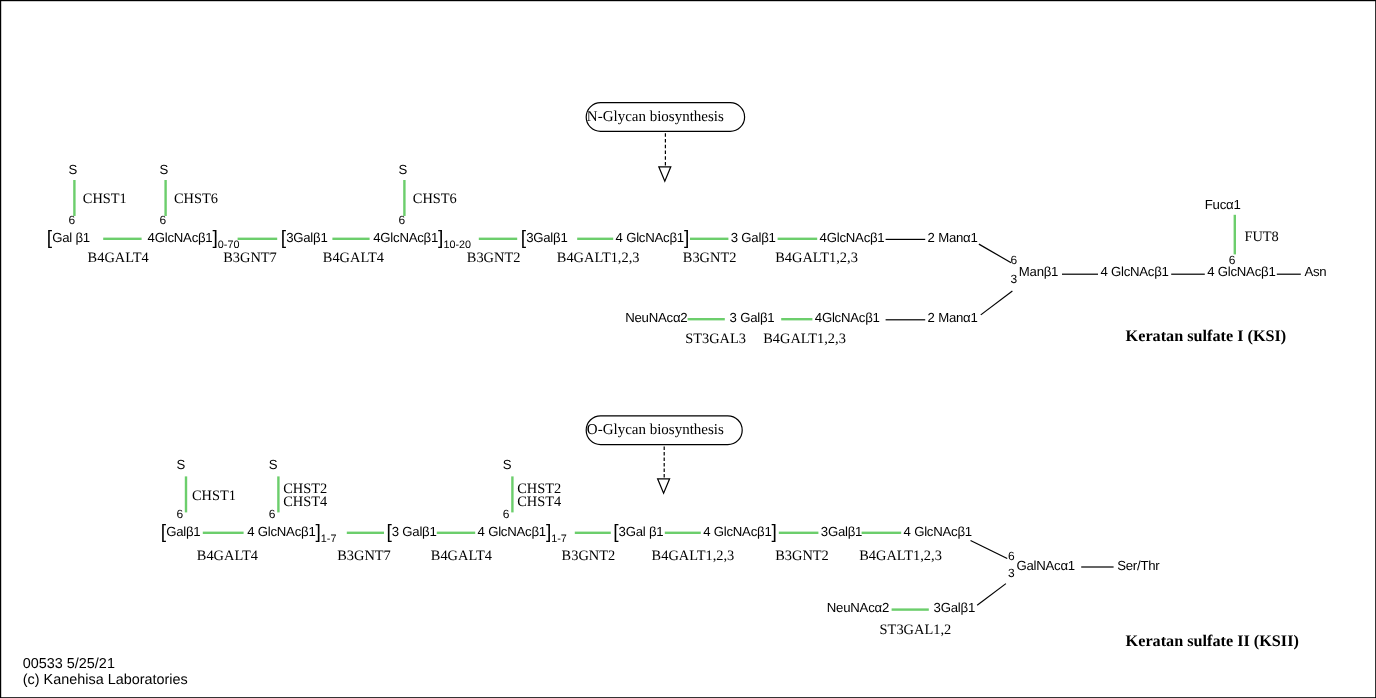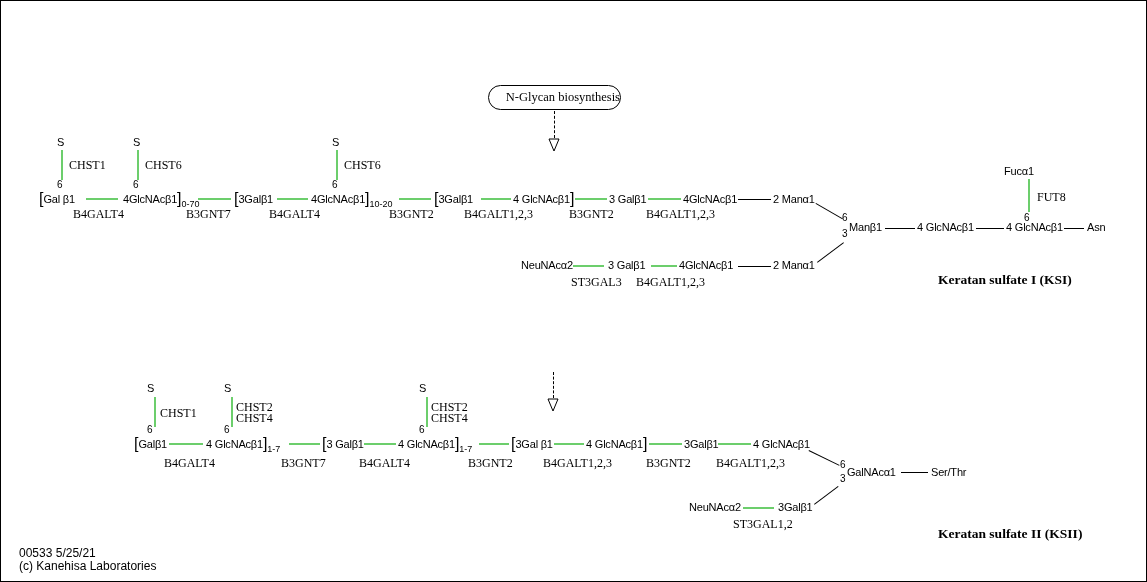--- a/index.html
+++ b/index.html
@@ -1,18 +1,18 @@
 <!DOCTYPE html>
 <html><head>
 <meta charset="utf-8">
 <style>
   html,body{margin:0;padding:0;background:#fff;}
   .canvas{position:relative;width:1147px;height:582px;background:#fff;border:1px solid #000;box-sizing:border-box;overflow:hidden;font-family:"Liberation Sans",sans-serif;color:#000;}
   .title-box{position:absolute;left:38px;top:47px;width:443px;height:26px;border:2px solid #000;box-sizing:border-box;display:flex;align-items:center;padding-left:10px;font-family:"Liberation Serif",serif;font-size:15px;letter-spacing:.5px;white-space:pre;}
-  .oval{position:absolute;height:25px;border:1px solid #000;border-radius:13px;box-sizing:border-box;display:flex;align-items:center;justify-content:flex-end;font-family:"Liberation Serif",serif;font-size:12.5px;background:#fff;cursor:pointer;}
+  .oval{position:absolute;height:25px;border:1px solid #000;border-radius:13px;box-sizing:border-box;display:flex;align-items:center;justify-content:flex-start;font-family:"Liberation Serif",serif;font-size:12.5px;background:#fff;cursor:pointer;}
   .dash{position:absolute;width:0;border-left:1px dashed #000;}
   .ah{position:absolute;width:14px;height:15px;}
   .grp{position:absolute;display:flex;align-items:center;height:16px;white-space:nowrap;}
   .br{font-size:16px;line-height:16px;font-family:"Liberation Sans",sans-serif;}
   .sg{font-size:11px;line-height:11px;letter-spacing:-.2px;white-space:nowrap;text-align:center;}
   .sga{position:absolute;font-size:11px;line-height:11px;letter-spacing:-.2px;white-space:nowrap;}
   .sub{font-size:9px;line-height:9px;align-self:flex-end;transform:translateY(2px);}
   .hl{position:absolute;height:2px;}
   .gr{background:#6CCE6C;}
   .bk{position:absolute;height:1px;background:#000;}
@@ -30,20 +30,23 @@
 
 
   <div class="oval" style="left:487px;top:84px;width:133px">
     <span>N-Glycan biosynthesis</span>
   </div>
   <div class="dash" style="left:553px;top:110px;height:27px"></div>
   <svg class="ah" style="left:546px;top:137px" viewBox="0 0 14 15">
       <polygon points="2,1 12,1 7,13" fill="#fff" stroke="#000" stroke-width="1"></polygon>
     </svg>
 
+  <div class="oval" style="left:487px;top:345px;width:131px">
+    <span>O-Glycan biosynthesis</span>
+  </div>
   <div class="dash" style="left:552px;top:371px;height:26px"></div>
   <svg class="ah" style="left:545px;top:397px" viewBox="0 0 14 15">
       <polygon points="2,1 12,1 7,13" fill="#fff" stroke="#000" stroke-width="1"></polygon>
     </svg>
 
   <span class="sga" style="left:56px;top:136px">S</span>
   <div class="vl" style="left: 60px; top: 149px; height: 30px; background: rgb(108, 206, 108);"></div>
   <span class="en" style="left:68px;top:158px">CHST1</span>
   <span class="num" style="left:56px;top:179px">6</span>
 

